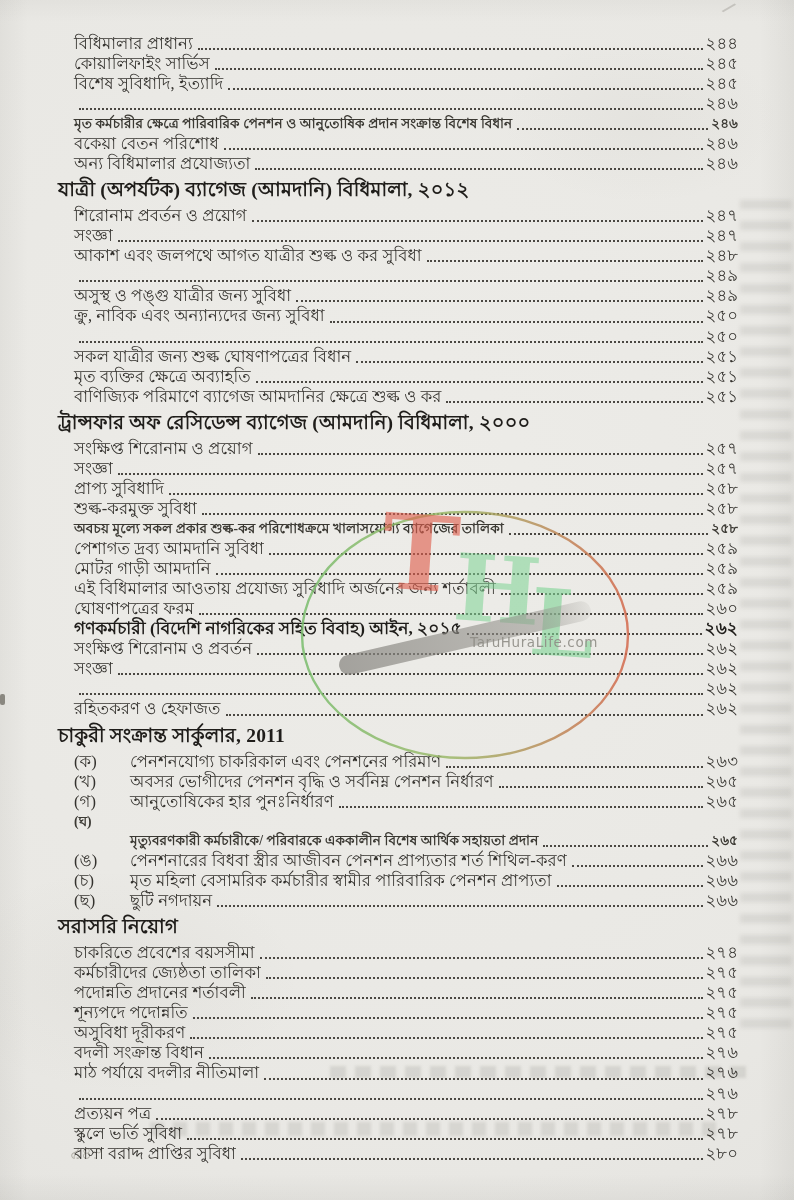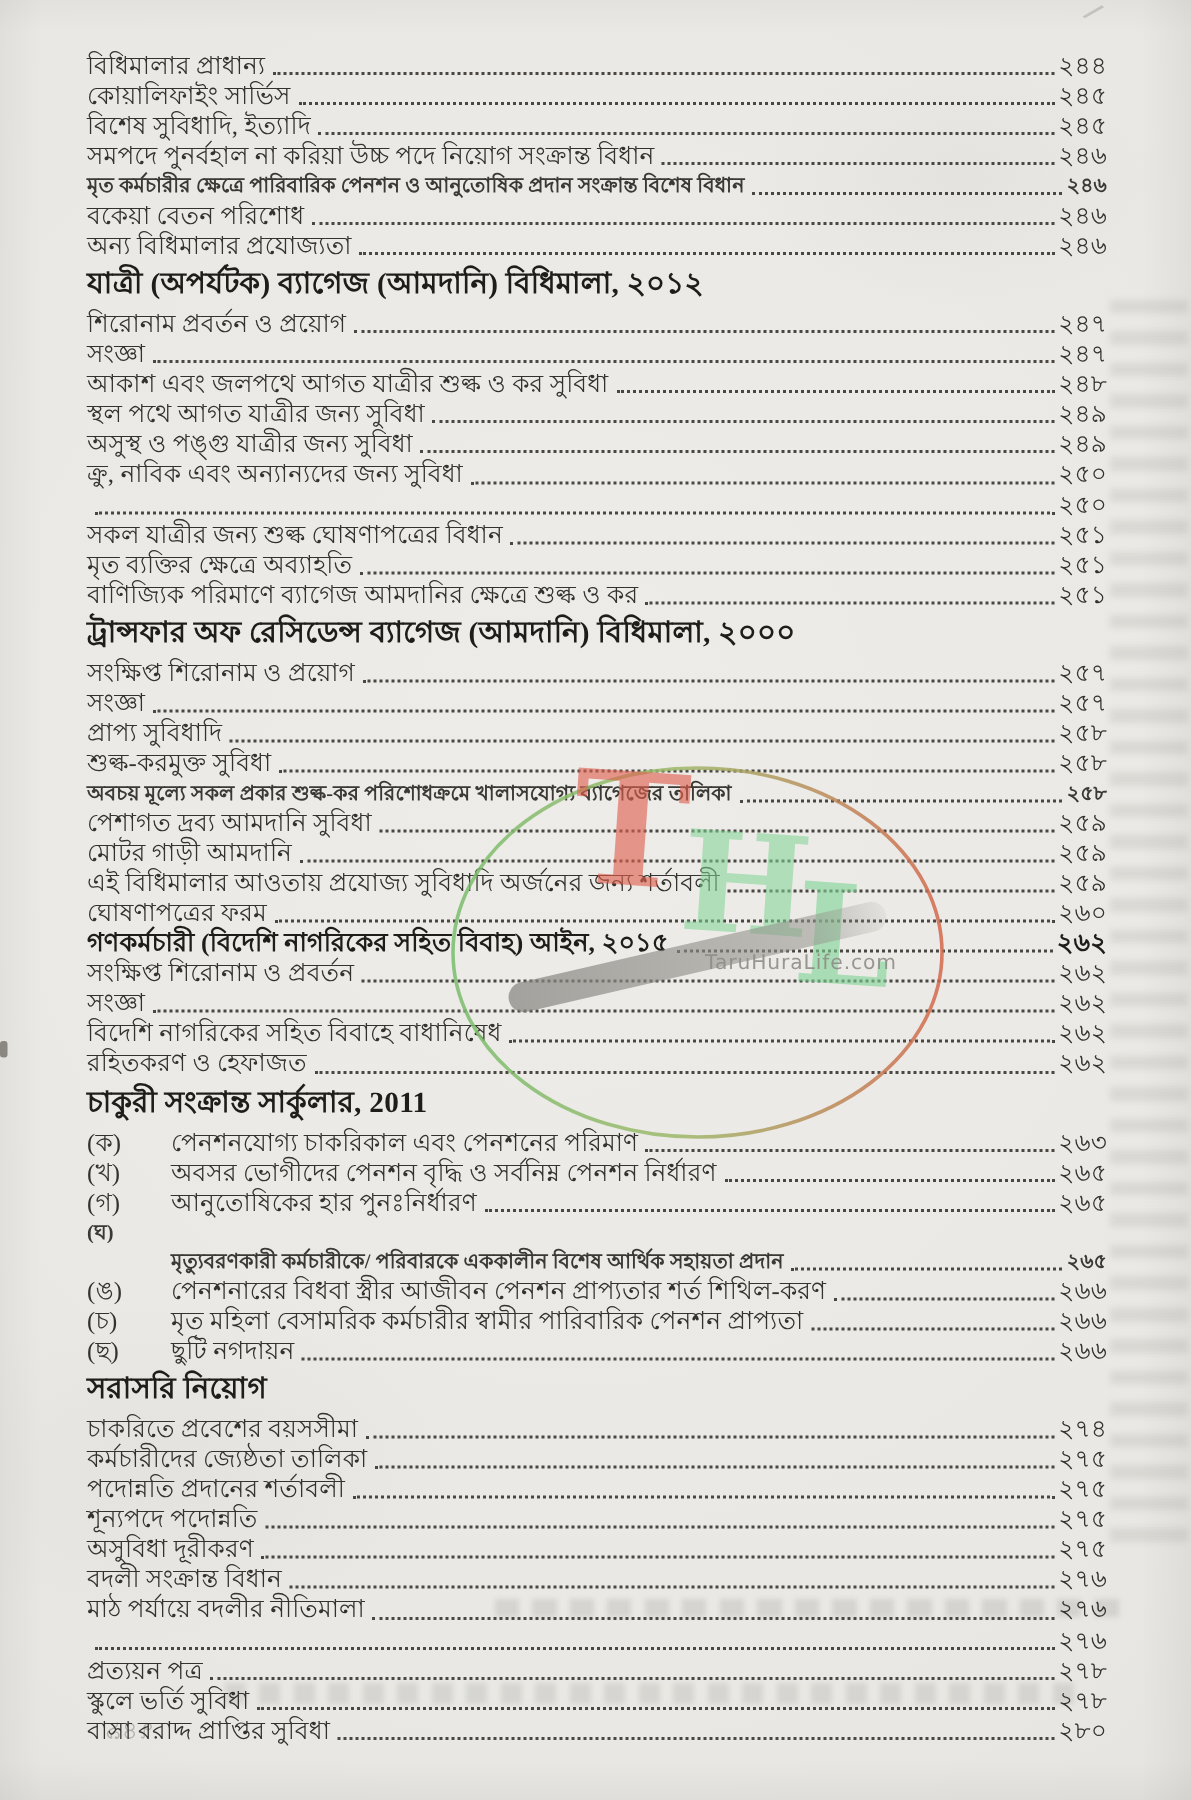--- a/index.html
+++ b/index.html
@@ -21,20 +21,21 @@
       linear-gradient(180deg, rgba(60,58,50,.04), rgba(0,0,0,0) 22px),
       linear-gradient(0deg, rgba(60,58,50,.05), rgba(0,0,0,0) 26px),
       radial-gradient(200px 120px at 640px 120px, rgba(120,115,100,.05), transparent 70%),
       radial-gradient(260px 160px at 120px 980px, rgba(120,115,100,.05), transparent 70%);
   }
   .toc{position:absolute;left:58px;right:56px;top:34px;z-index:2;}
   .row{
     display:flex;align-items:flex-end;
     font-size:16.5px;line-height:20.1px;color:#34322e;
     letter-spacing:.1px;
+    margin-left:16px;
   }
   .row .t{white-space:nowrap;}
   .row .leader{
     flex:1;min-width:14px;height:0;
     border-bottom:2.5px dotted #4a4742;
     margin:0 3px 4px 5px;
   }
   .row .pg{white-space:nowrap;}
   .row.small{font-size:13.6px;line-height:19.4px;color:#3b3933;font-weight:bold;}
   .row.bold{font-weight:bold;color:#1f1d1a;font-size:17px;}
@@ -101,21 +102,20 @@
         <span class="t">কোয়ালিফাইং সার্ভিস</span>
         <span class="leader"></span>
         <span class="pg">২৪৫</span>
       </div>
       <div class="row">
         <span class="t">বিশেষ সুবিধাদি, ইত্যাদি</span>
         <span class="leader"></span>
         <span class="pg">২৪৫</span>
       </div>
       <div class="row">
-        <span class="t">সমপদে পুনর্বহাল না করিয়া উচ্চ পদে নিয়োগ সংক্রান্ত বিধান</span>
         <span class="leader"></span>
         <span class="pg">২৪৬</span>
       </div>
       <div class="row small">
         <span class="t">মৃত কর্মচারীর ক্ষেত্রে পারিবারিক পেনশন ও আনুতোষিক প্রদান সংক্রান্ত বিশেষ বিধান</span>
         <span class="leader"></span>
         <span class="pg">২৪৬</span>
       </div>
       <div class="row">
         <span class="t">বকেয়া বেতন পরিশোধ</span>
@@ -137,21 +137,20 @@
         <span class="t">সংজ্ঞা</span>
         <span class="leader"></span>
         <span class="pg">২৪৭</span>
       </div>
       <div class="row">
         <span class="t">আকাশ এবং জলপথে আগত যাত্রীর শুল্ক ও কর সুবিধা</span>
         <span class="leader"></span>
         <span class="pg">২৪৮</span>
       </div>
       <div class="row">
-        <span class="t">স্থল পথে আগত যাত্রীর জন্য সুবিধা</span>
         <span class="leader"></span>
         <span class="pg">২৪৯</span>
       </div>
       <div class="row">
         <span class="t">অসুস্থ ও পঙ্গু যাত্রীর জন্য সুবিধা</span>
         <span class="leader"></span>
         <span class="pg">২৪৯</span>
       </div>
       <div class="row">
         <span class="t">ক্রু, নাবিক এবং অন্যান্যদের জন্য সুবিধা</span>
@@ -232,21 +231,20 @@
         <span class="t">সংক্ষিপ্ত শিরোনাম ও প্রবর্তন</span>
         <span class="leader"></span>
         <span class="pg">২৬২</span>
       </div>
       <div class="row">
         <span class="t">সংজ্ঞা</span>
         <span class="leader"></span>
         <span class="pg">২৬২</span>
       </div>
       <div class="row">
-        <span class="t">বিদেশি নাগরিকের সহিত বিবাহে বাধানিষেধ</span>
         <span class="leader"></span>
         <span class="pg">২৬২</span>
       </div>
       <div class="row">
         <span class="t">রহিতকরণ ও হেফাজত</span>
         <span class="leader"></span>
         <span class="pg">২৬২</span>
       </div>
       <div class="heading">চাকুরী সংক্রান্ত সার্কুলার, 2011</div>
       <div class="row">

